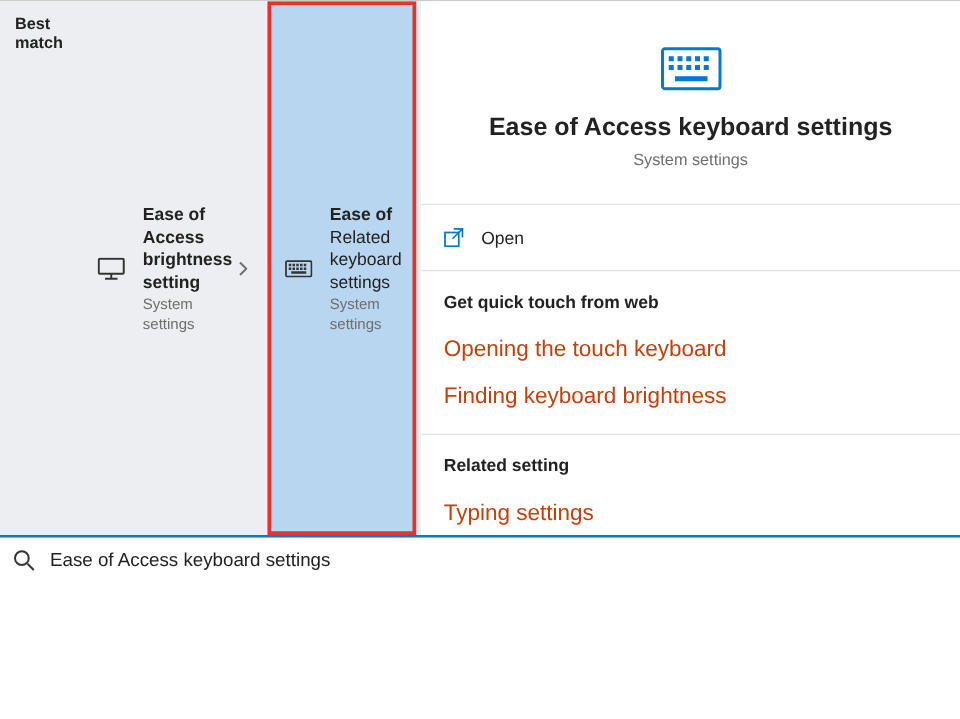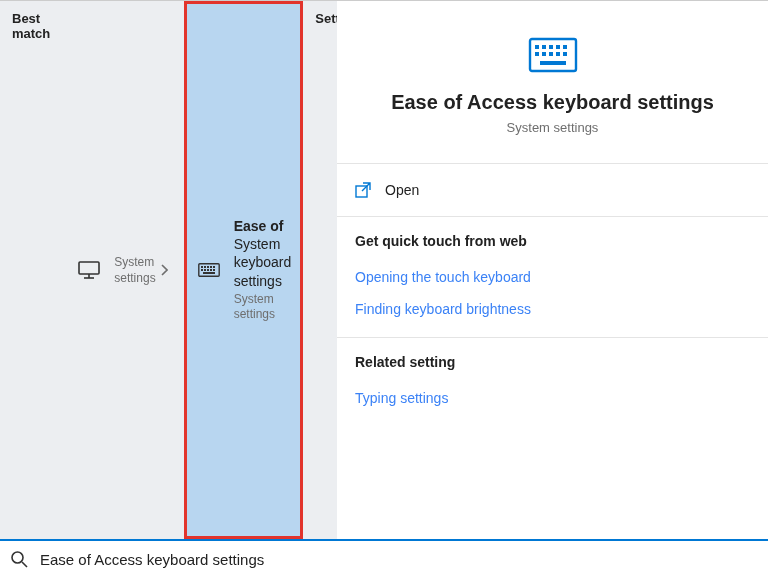--- a/index.html
+++ b/index.html
@@ -1,17 +1,17 @@
 <!DOCTYPE html>
 <html><head>
 <meta charset="utf-8">
 <style>
 html,body{margin:0;padding:0;width:768px;height:575px;font-family:'Segoe UI',Arial,sans-serif;font-size:14px;color:#222;overflow:hidden;background:#fff}
 .top-border{height:1px;background:#ccc}
-.main{display:flex;height:538px}
+.main{display:flex;height:427px}
 .left{width:337px;background:#eceef1;display:flex;flex-direction:col;overflow:hidden}
 .right{flex:1;background:#fff;padding:0}
 .section-header{font-size:13px;font-weight:600;padding:10px 14px 6px 12px;color:#222}
 .result-item{display:flex;align-items:center;padding:6px 12px 6px 12px;position:relative;cursor:default;min-height:40px}
 .result-item .icon{width:26px;display:flex;justify-content:center;align-items:center;flex-shrink:0;margin-right:12px;color:#333}
 .result-item .text{flex:1;line-height:1.3}
 .result-item .title{font-size:14px;color:#222}
 .result-item .sub{font-size:12px;color:#6e6e6e;margin-top:2px}
 .result-item .chev{color:#6e6e6e;font-size:14px;padding:0 4px}
 .highlight-box{position:absolute;inset:0;border:3px solid #e2342c;pointer-events:none}
@@ -19,21 +19,21 @@
 .right-inner{padding:0 24px}
 .hero{display:flex;flex-direction:column;align-items:center;padding-top:36px;padding-bottom:28px}
 .hero-icon{color:#0078d4}
 .hero-title{font-size:20px;font-weight:600;margin-top:18px;color:#222}
 .hero-sub{font-size:13px;color:#6e6e6e;margin-top:6px}
 .divider{height:1px;background:#e4e4e4;margin:0 0}
 .open-row{display:flex;align-items:center;padding:18px 0 18px 18px;cursor:default}
 .open-row .icon{color:#0078d4;margin-right:14px}
 .open-row .label{font-size:14px;color:#222}
 .group-header{font-size:14px;font-weight:600;padding:16px 0 12px 18px}
-.link-row{font-size:14px;color:#3b82f6;padding:8px 16px 8px 18px;cursor:default}
+.link-row{font-size:18px;color:#c2410c;padding:8px 16px 8px 18px;cursor:default}
 .search-bar{height:36px;border-top:2px solid #0078d4;display:flex;align-items:center;padding:0 10px;background:#fff}
 .search-bar .icon{color:#333;margin-right:10px}
 .search-bar input{border:none;outline:none;flex:1;font-size:15px;font-family:inherit;color:#222}
 .bold{font-weight:600}
 svg{display:block}
 </style>
 </head>
 <body>
 
 <div class="top-border"></div>
@@ -43,20 +43,21 @@
 
     <div class="result-item">
       <span class="icon">
         <svg width="22" height="18" viewBox="0 0 22 18">
             <rect x="1" y="1" width="20" height="12" rx="1" fill="none" stroke="#333" stroke-width="1.6"></rect>
             <line x1="6" y1="17" x2="16" y2="17" stroke="#333" stroke-width="1.6"></line>
             <line x1="11" y1="13" x2="11" y2="17" stroke="#333" stroke-width="1.6"></line>
           </svg>
       </span>
       <div class="text">
+        <div class="title"><span class="bold">Ease of Access brightness setting</span><span></span></div>
         <div class="sub">System settings</div>
       </div>
       <span class="chev">
         <svg width="8" height="12" viewBox="0 0 8 12">
             <path d="M2 1l5 5-5 5" fill="none" stroke="#6e6e6e" stroke-width="1.6"></path>
           </svg>
       </span>
     </div>
 
     <div class="result-item selected" style="position:relative">
@@ -71,21 +72,21 @@
             <rect x="15" y="3" width="2" height="2" fill="#333"></rect>
             <rect x="3" y="6" width="2" height="2" fill="#333"></rect>
             <rect x="6" y="6" width="2" height="2" fill="#333"></rect>
             <rect x="9" y="6" width="2" height="2" fill="#333"></rect>
             <rect x="12" y="6" width="2" height="2" fill="#333"></rect>
             <rect x="15" y="6" width="2" height="2" fill="#333"></rect>
             <rect x="5" y="9" width="12" height="2" fill="#333"></rect>
           </svg>
       </span>
       <div class="text">
-        <div class="title"><span class="bold">Ease of</span><span> System keyboard settings</span></div>
+        <div class="title"><span class="bold">Ease of</span><span> Related keyboard settings</span></div>
         <div class="sub">System settings</div>
       </div>
     </div>
 
     <div class="section-header">Settings</div>
 
   </div>
 
   <div class="right">
     <div class="right-inner">

